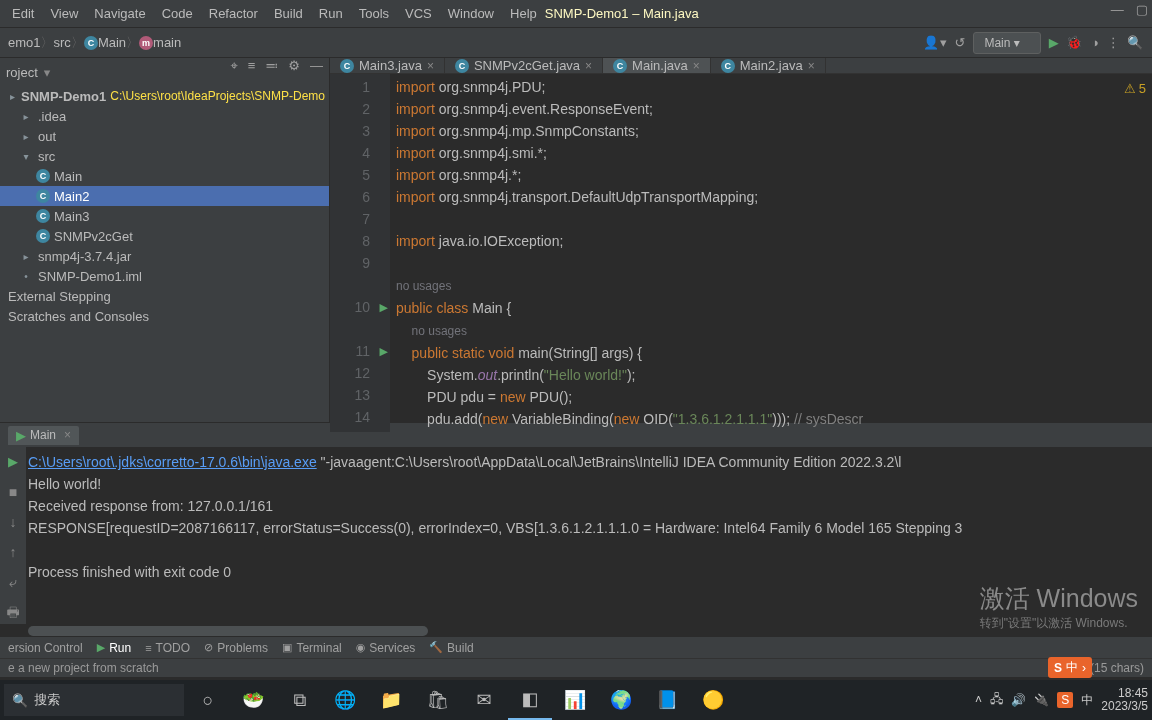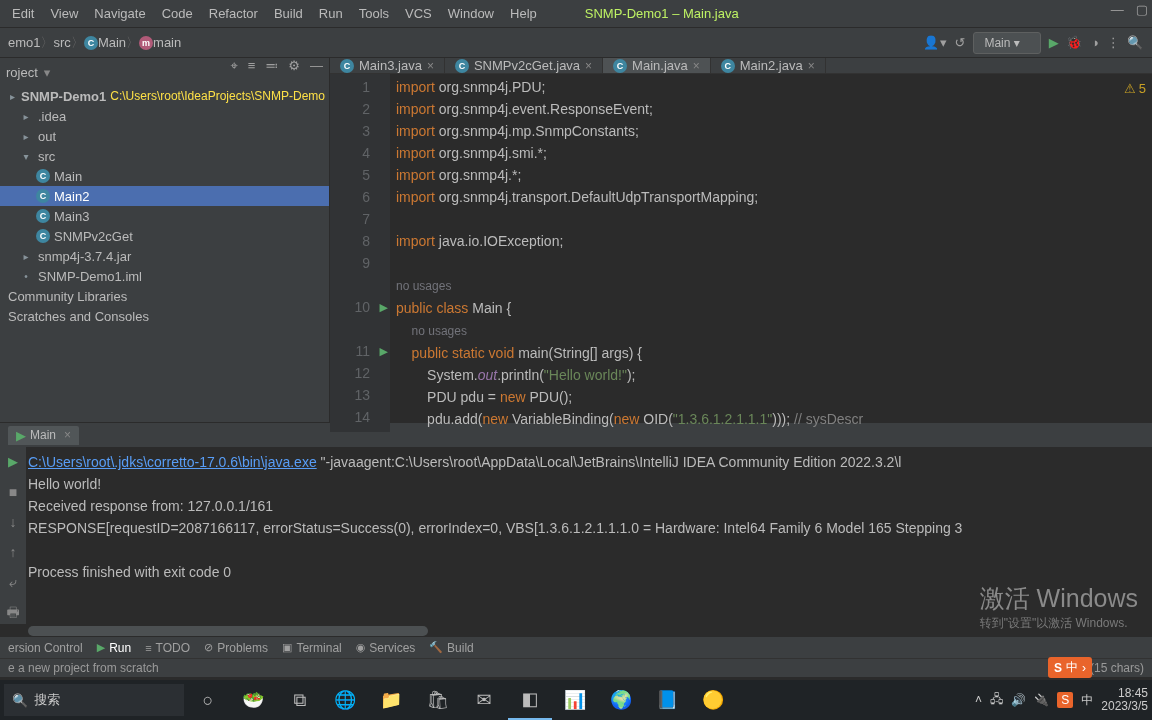--- a/index.html
+++ b/index.html
@@ -1,21 +1,21 @@
 <!DOCTYPE html>
 <html><head>
 <meta charset="utf-8">
 <style>
 * { margin: 0; padding: 0; box-sizing: border-box; font-family: "Segoe UI", Arial, sans-serif; }
 body { background: #2b2b2b; color: #bbb; width: 1152px; height: 720px; overflow: hidden; position: relative; font-size: 13px; }
 
 
 .menubar { height: 28px; background: #3c3f41; display: flex; align-items: center; padding: 0 4px; border-bottom: 1px solid #2b2b2b; }
 .menubar .mitem { padding: 3px 8px; color: #bbb; cursor: pointer; }
-.menubar .title { margin-left: 40px; color: #bef264; }
+.menubar .title { color: #fef9c3; }
 .window-controls { position: absolute; right: 4px; top: 2px; display: flex; gap: 12px; color: #a0a0a0; }
 
 
 .navbar { height: 30px; background: #3c3f41; display: flex; align-items: center; padding: 0 8px; justify-content: space-between; border-bottom: 1px solid #2b2b2b; }
 .breadcrumb { display: flex; align-items: center; font-size: 13px; }
 .bc-sep { color: #666; }
 .bc-icon { width: 14px; height: 14px; border-radius: 50%; display: inline-flex; align-items: center; justify-content: center; font-size: 9px; font-weight: bold; }
 .bc-icon.c { background: #3e86a0; color: #fff; }
 .bc-icon.m { background: #b05a78; color: #fff; }
 .run-controls { display: flex; align-items: center; gap: 8px; }
@@ -191,21 +191,21 @@
         </div>
       <div class="tree-row tree-indent1">
           <span class="ticon folder">▸</span>
           <span>snmp4j-3.7.4.jar</span>
         </div>
       <div class="tree-row tree-indent1">
           <span class="ticon folder">•</span>
           <span>SNMP-Demo1.iml</span>
         </div>
       <div class="tree-row">
-          <span>Community Libraries</span>
+          <span>External Stepping</span>
         </div>
       <div class="tree-row">
           <span>Scratches and Consoles</span>
         </div>
     </div>
   </div>
 
   <div class="editor-area">
     <div class="tabs">
       <div class="tab">

